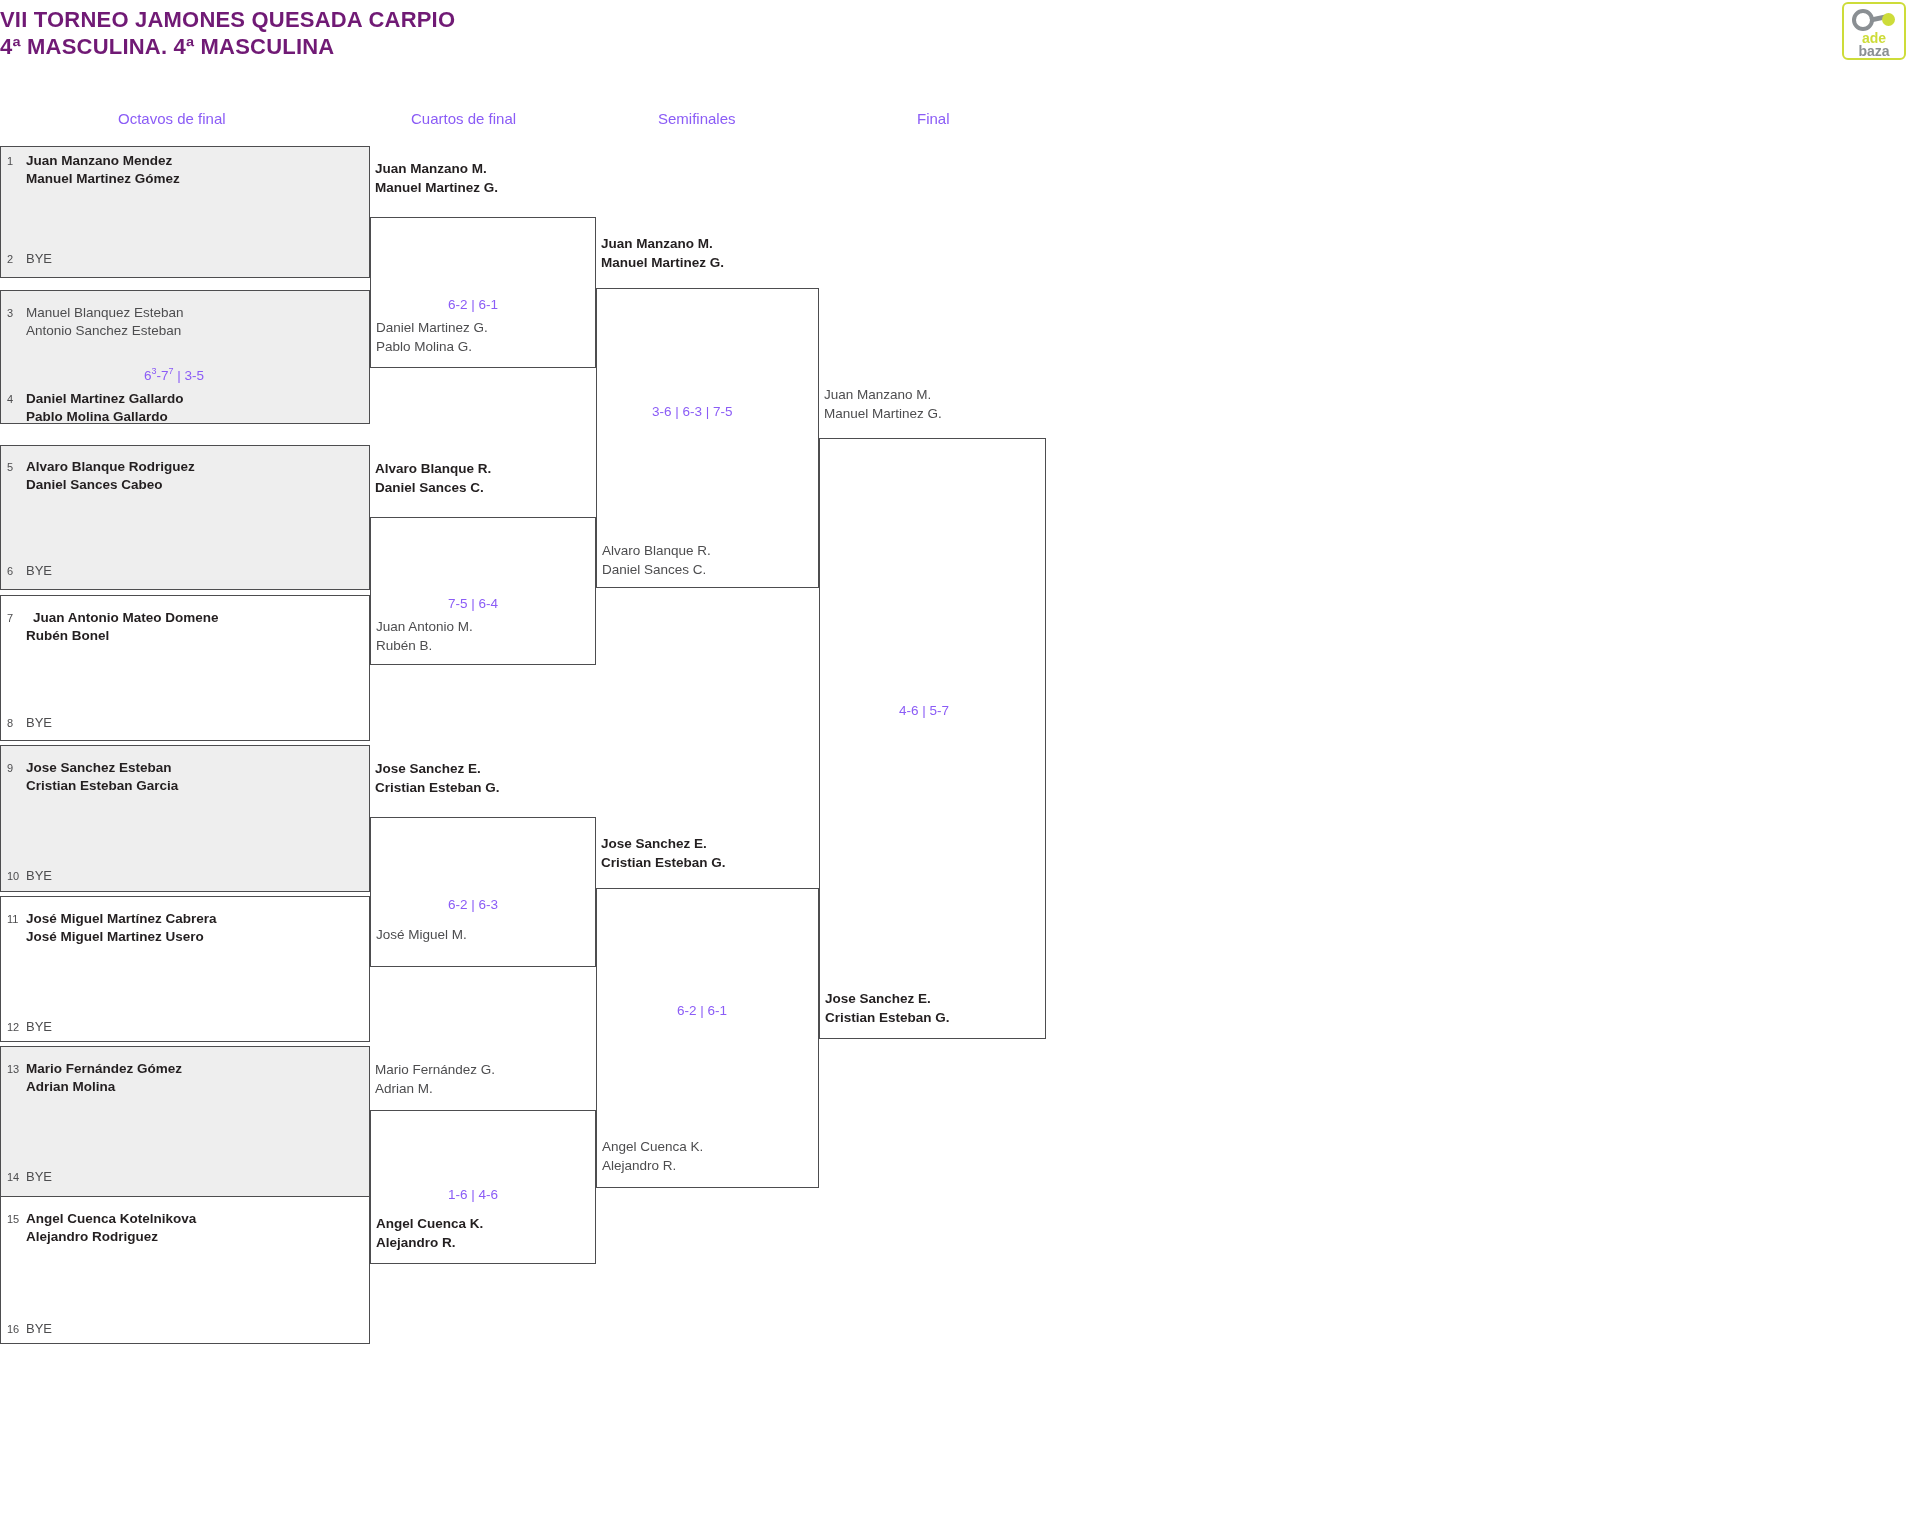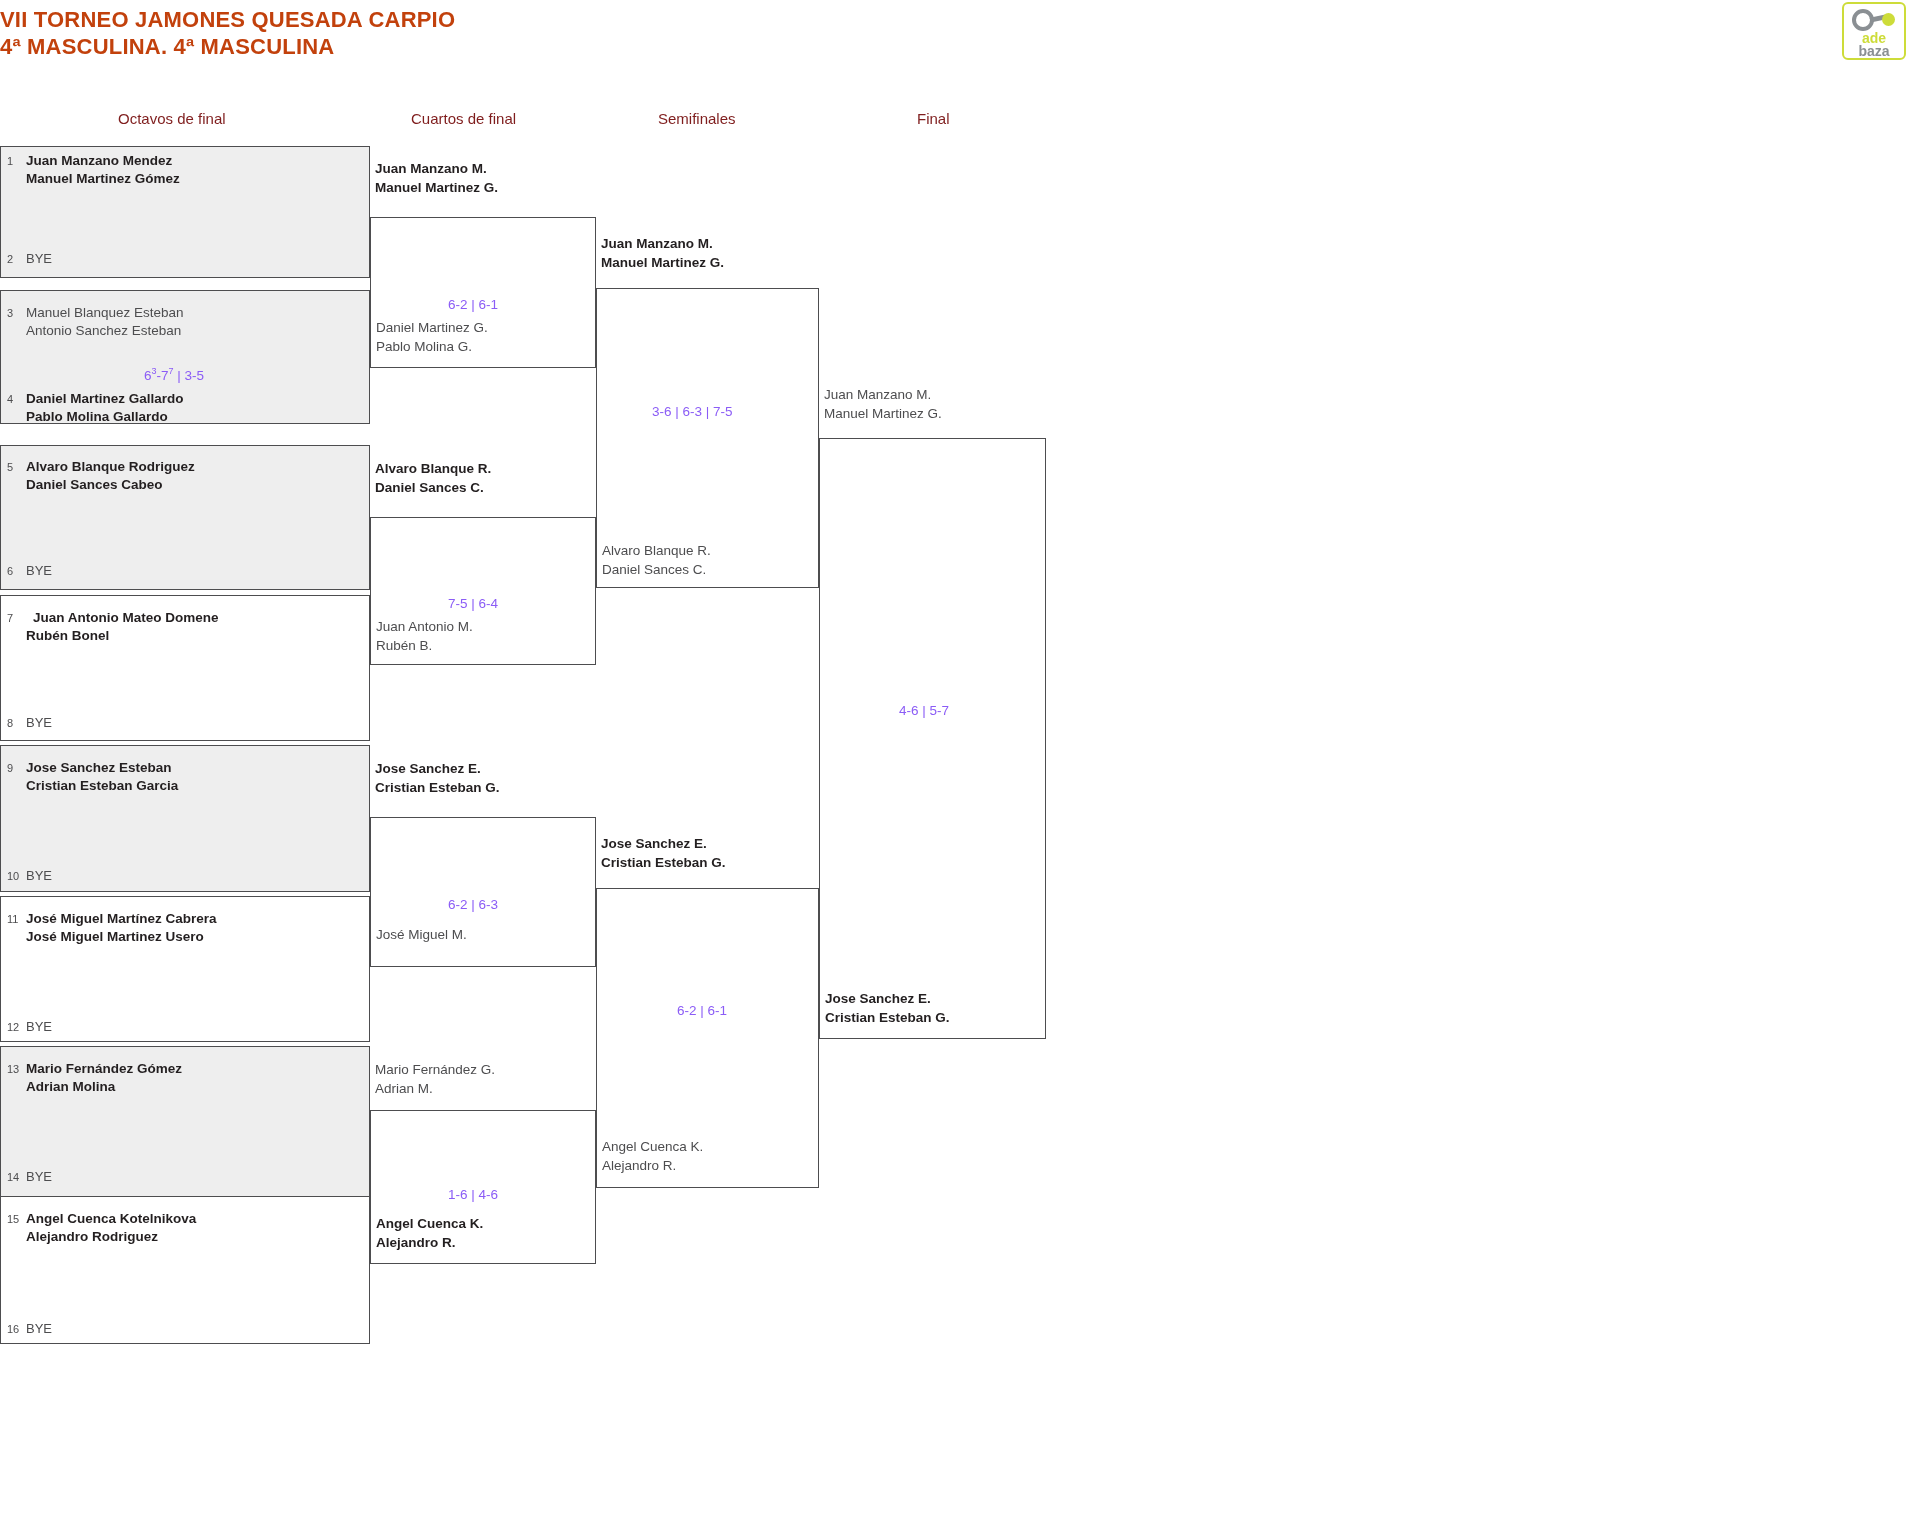--- a/index.html
+++ b/index.html
@@ -21,21 +21,21 @@
     position: absolute;
     left: 0px;
     top: 6px;
     width: 1100px;
   }
   #title-block .line {
     font-size: 22px;
     font-weight: bold;
     letter-spacing: 0.2px;
     line-height: 27px;
-    color: #c2410c;
+    color: #701a75;
   }
 
   
   #logo {
     position: absolute;
     left: 1842px;
     top: 2px;
     width: 64px;
     height: 58px;
     border: 2px solid #cddc39;
@@ -84,21 +84,21 @@
     line-height: 13px;
   }
   #logo .lbl .b {
     color: #cddc39;
   }
 
   
   .round-head {
     position: absolute;
     font-size: 15px;
-    color: #7f1d1d;
+    color: #8b5cf6;
     white-space: nowrap;
   }
 
   
   .slot {
     position: absolute;
     box-sizing: border-box;
     border: 1px solid #4d4d4f;
   }
   .slot.shaded {

